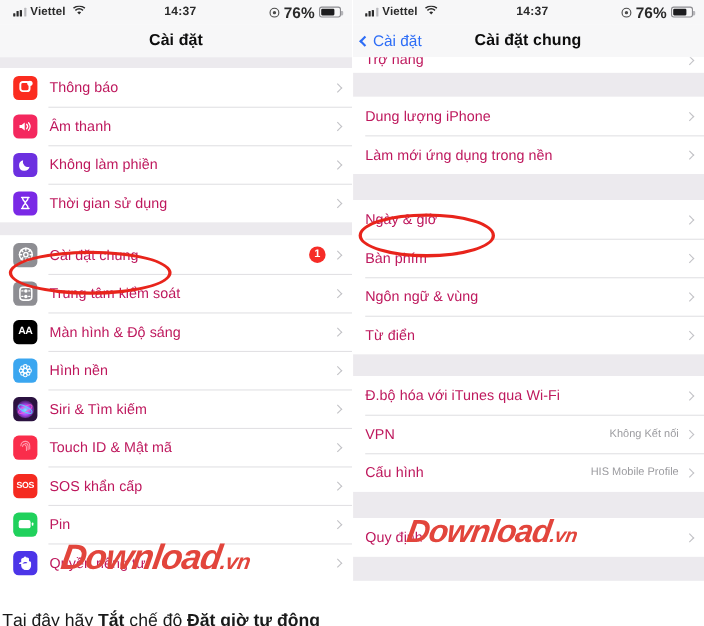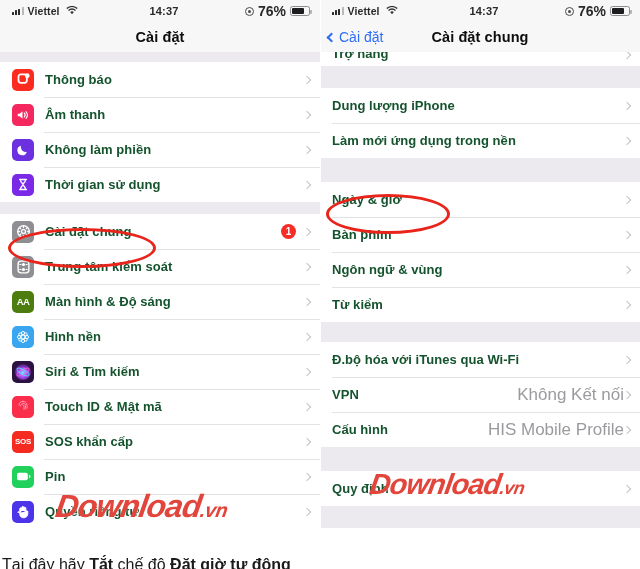--- a/index.html
+++ b/index.html
@@ -82,23 +82,23 @@
   }
   .row + .row::before {
     content:""; position:absolute; left:44px; right:0; top:0; height:1px; background:#e2e1e4;
   }
   .row.no-icon + .row.no-icon::before { left:12px; }
   .row .ico {
     width:22px; height:22px; border-radius:5px; flex:0 0 22px;
     display:flex; align-items:center; justify-content:center;
     margin-right:11px; color:#fff;
   }
-  .row .label { font-size:13px; color:#14532d; letter-spacing:.05px; flex:1;font-weight:bold; }
+  .row .label { font-size:13px; color:#be185d; letter-spacing:.05px; flex:1; }
   .row.no-icon { padding-left:12px; }
-  .row .value { font-size:17px; color:#9b9b9f; }
+  .row .value { font-size:10px; color:#9b9b9f; margin-right:7px; }
   .row .arrow {
     width:6px; height:6px; border-right:1.6px solid #c2c2c6; border-top:1.6px solid #c2c2c6;
     transform:rotate(45deg); flex:0 0 auto;
   }
   .badge {
     min-width:15px; height:15px; border-radius:8px; background:#f62c27; color:#fff;
     font-size:10px; font-weight:700; display:flex; align-items:center; justify-content:center;
     margin-right:8px; padding:0 4px;
   }
   .row.clipped { height:14px; align-items:flex-start; overflow:hidden; }
@@ -227,21 +227,21 @@
               <rect x="1.2" y="1.2" width="11.6" height="12.6" rx="3" fill="none" stroke="#fff" stroke-width="1.5"></rect>
               <circle cx="7" cy="4.8" r="1.7" fill="#fff"></circle>
               <circle cx="7" cy="10.2" r="1.7" fill="#fff"></circle>
               <path d="M3 4.8h1.2M9.8 4.8H11M3 10.2h1.2M9.8 10.2H11" stroke="#fff" stroke-width="1.2" stroke-linecap="round"></path>
             </svg>
           </span>
           <span class="label">Trung tâm kiểm soát</span>
           <span class="arrow"></span>
         </div>
         <div class="row">
-          <span class="ico" style="background: #4d7c0f;">
+          <span class="ico" style="background: #000000;">
             <span style="font-size:9.5px;font-weight:800;letter-spacing:-.5px;">AA</span>
           </span>
           <span class="label">Màn hình &amp; Độ sáng</span>
           <span class="arrow"></span>
         </div>
         <div class="row">
           <span class="ico" style="background: rgb(58, 166, 240);">
             <svg width="14" height="14" viewBox="0 0 16 16">
               <g fill="none" stroke="#fff" stroke-width="1.1">
                 <circle cx="8" cy="8" r="2.3"></circle>
@@ -381,21 +381,21 @@
         </div>
         <div class="row no-icon">
           <span class="label">Bàn phím</span>
           <span class="arrow"></span>
         </div>
         <div class="row no-icon">
           <span class="label">Ngôn ngữ &amp; vùng</span>
           <span class="arrow"></span>
         </div>
         <div class="row no-icon">
-          <span class="label">Từ kiểm</span>
+          <span class="label">Từ điển</span>
           <span class="arrow"></span>
         </div>
         <div class="gap" style="height: 20px;"></div>
         <div class="row no-icon">
           <span class="label">Đ.bộ hóa với iTunes qua Wi-Fi</span>
           <span class="arrow"></span>
         </div>
         <div class="row no-icon">
           <span class="label">VPN</span>
           <span class="value">Không Kết nối</span>

